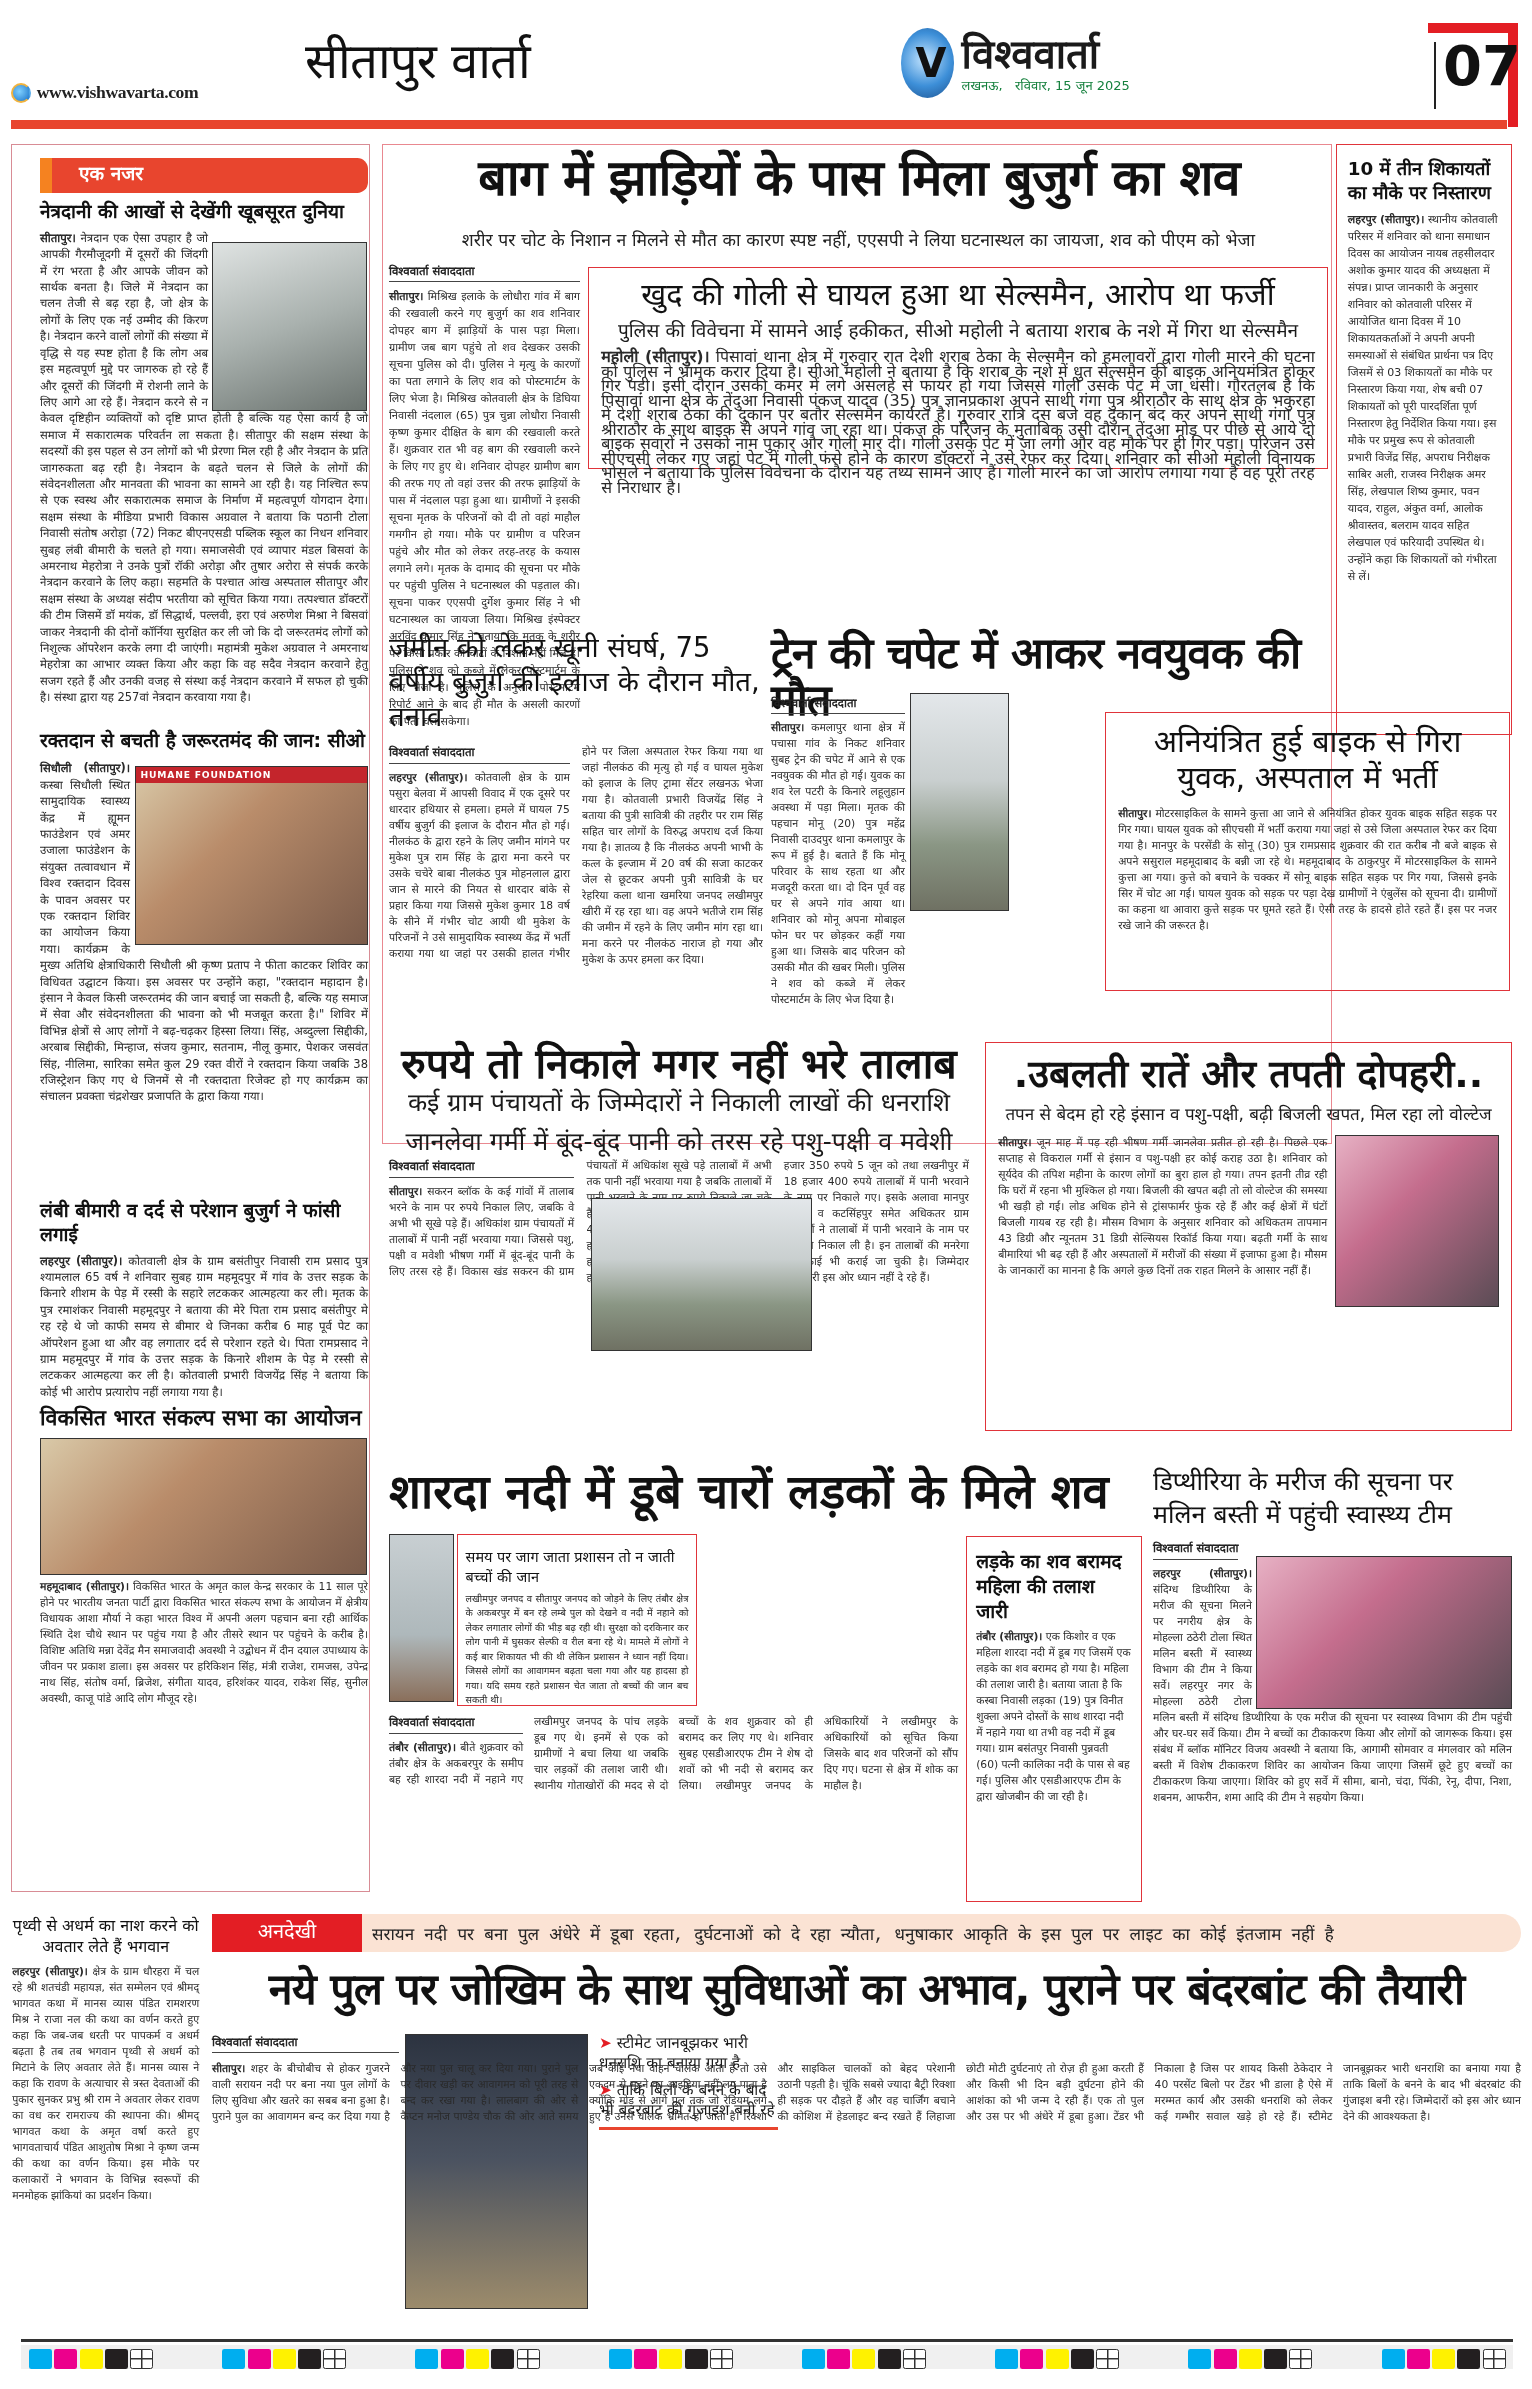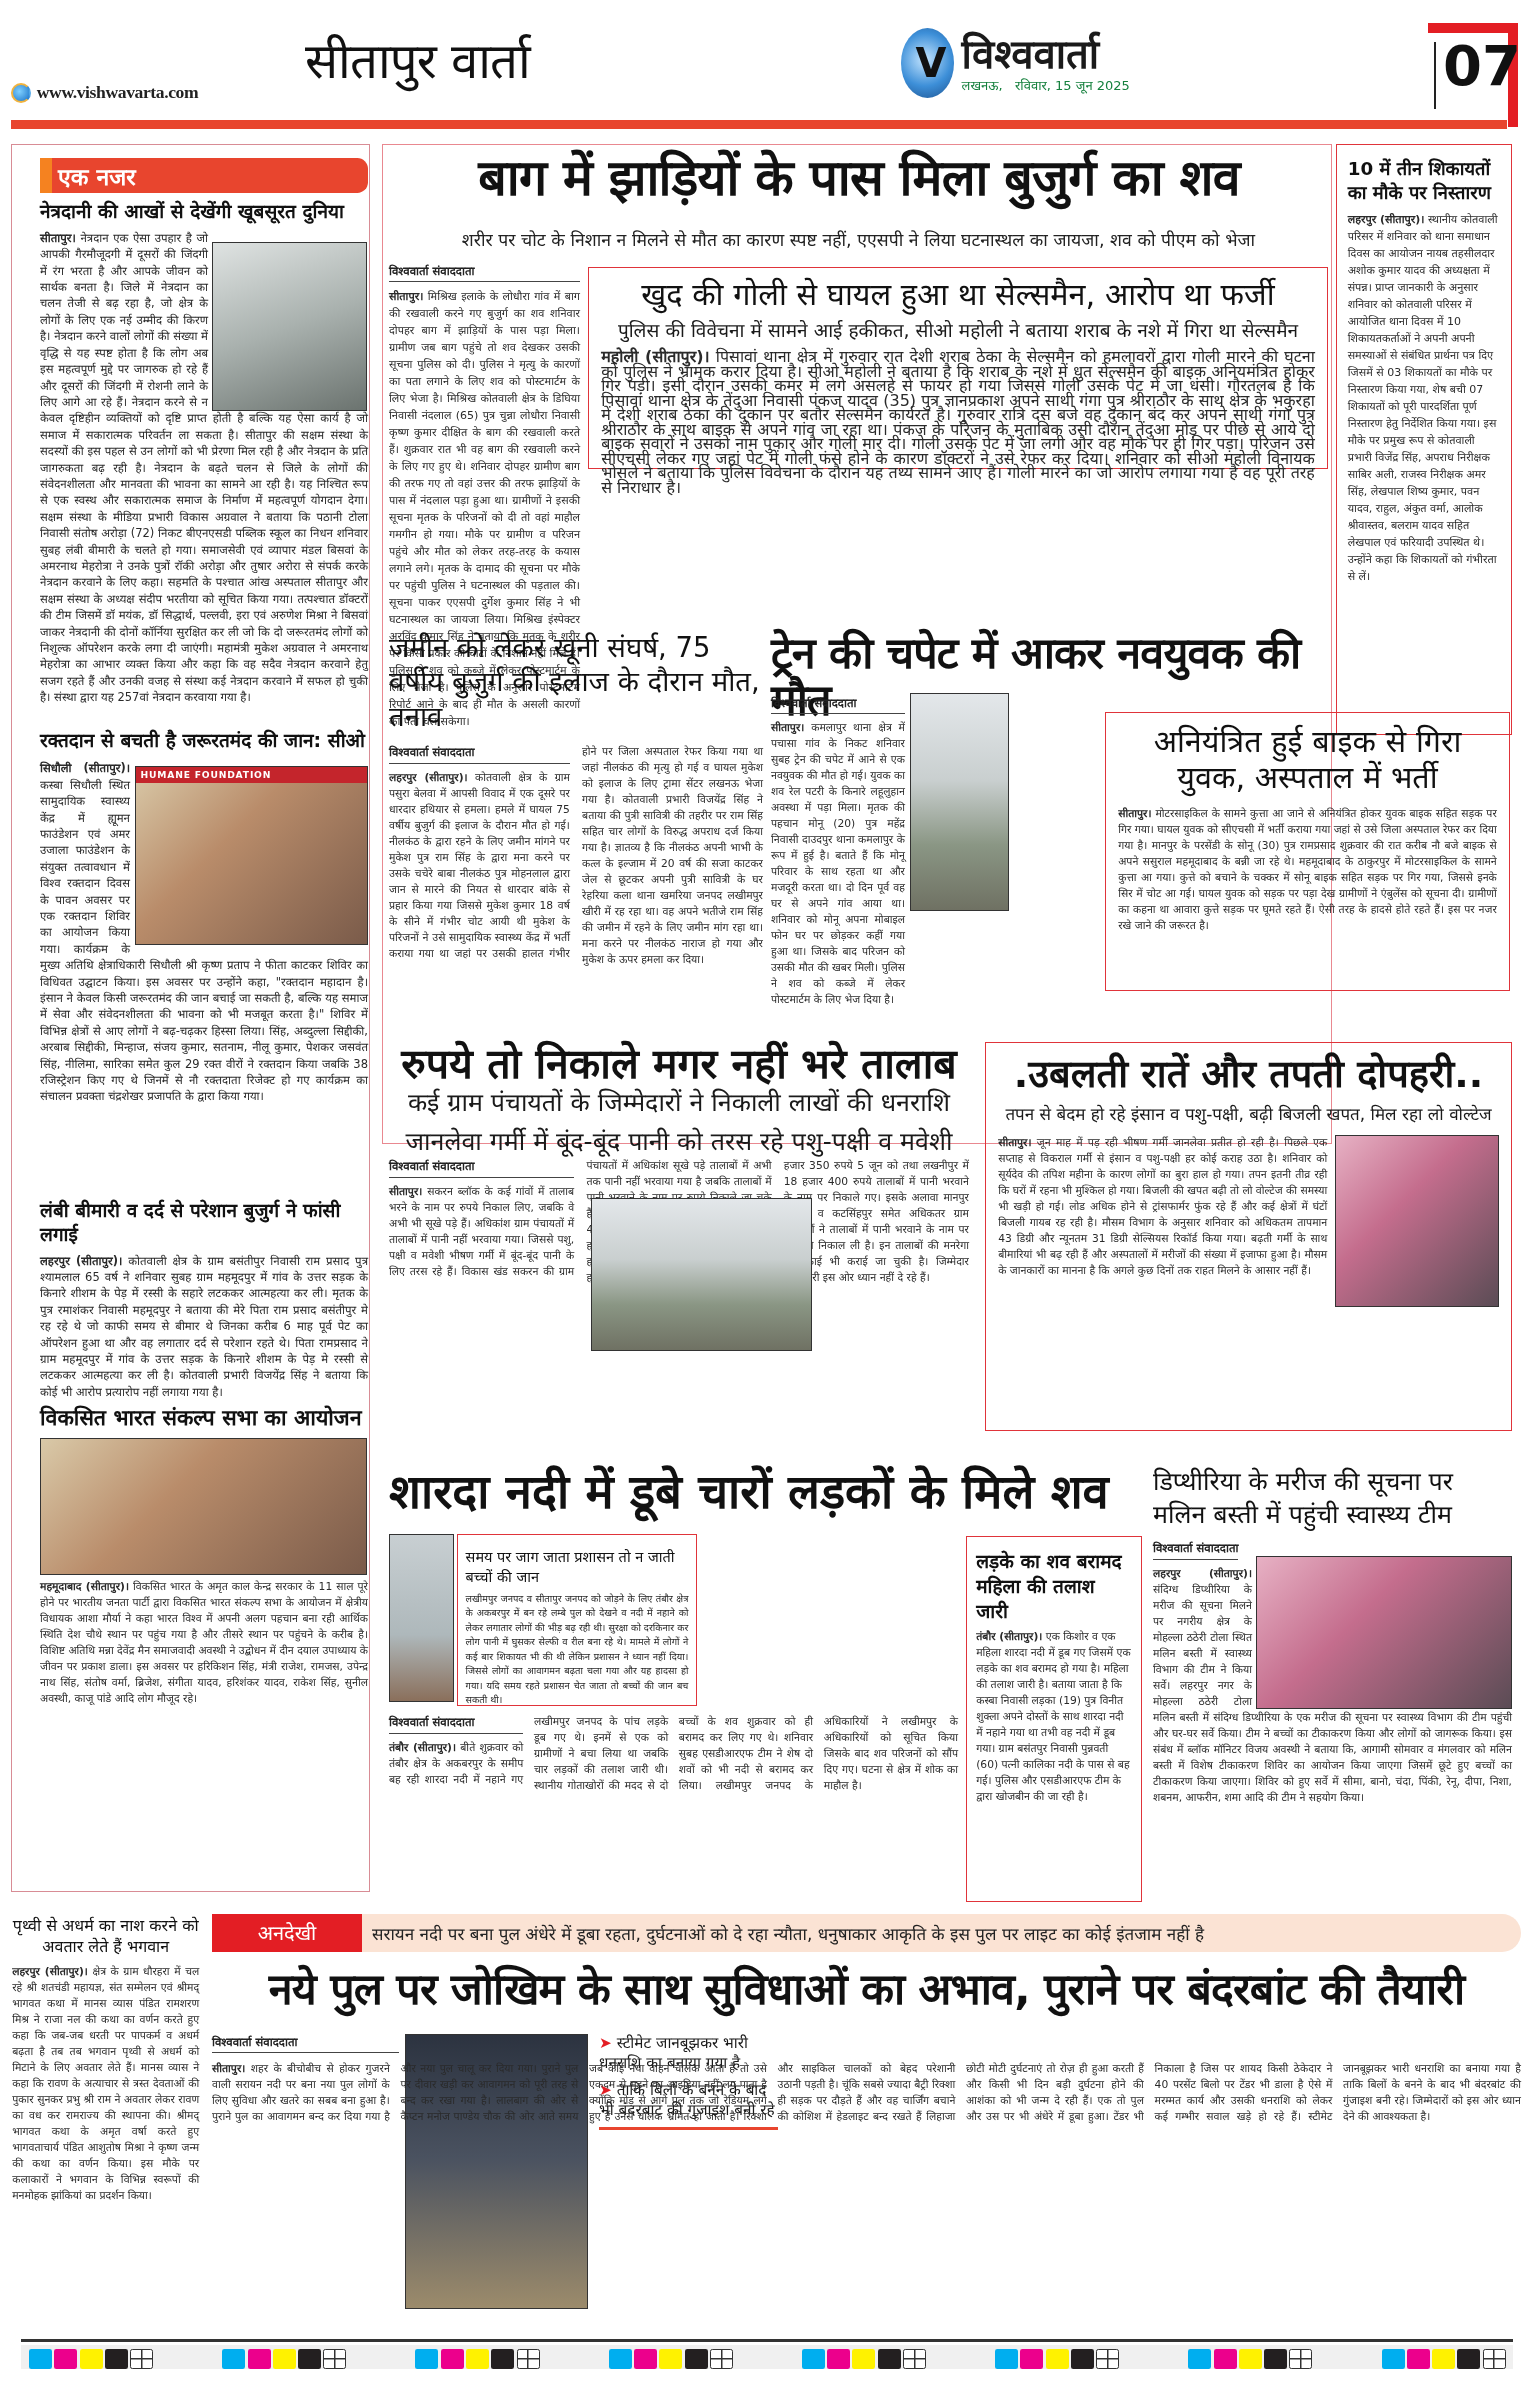--- a/index.html
+++ b/index.html
@@ -47,21 +47,21 @@
   </div>
   <div class="abs" style="left:1428px;top:23px;width:90px;height:104px;border-top:10.7px solid #e31e24;border-right:10.7px solid #e31e24;"></div>
   <div class="abs" style="left:1434px;top:42px;width:1.5px;height:67px;background:#222;"></div>
   <div class="abs" style="left:1443px;top:38px;font-size:56px;font-weight:bold;color:#111;line-height:1;">07</div>
   <div class="abs" style="left:10.7px;top:120px;width:1496px;height:9.2px;background:#e8452e;"></div>
 </div>
 
 <div class="abs redbox" style="left:10.7px;top:144px;width:359px;height:1748px;border-color:#d88c95;border-width:1.5px;"></div>
 
 <div class="abs" style="left:40px;top:158px;width:328px;height:35px;background:#e8452e;border-radius:0 10.7px 10.7px 0;border-left:12.2px solid #f58220;">
-  <span style="position:absolute;left:6px;top:1.5px;font-size:23px;font-weight:900;color:#fff;">एक नजर</span>
+  <span style="position:absolute;left:27px;top:1.5px;font-size:19px;font-weight:900;color:#fff;">एक नजर</span>
 </div>
 
 <div class="abs" style="left:40px;top:200px;width:328px;">
   <h2 class="hl-sm" style="font-size:19px;margin-bottom:6.1px;">नेत्रदानी की आखों से देखेंगी खूबसूरत दुनिया</h2>
   <div class="abs photo grey" style="left:172px;top:42px;width:155px;height:169px;"></div>
   <div class="body-text" style="font-size:11.5px;line-height:16.4px;">
     <div style="float:right;width:160px;height:173px;"></div>
     <span class="dateline">सीतापुर।</span>
     <span>नेत्रदान एक ऐसा उपहार है जो आपकी गैरमौजूदगी में दूसरों की जिंदगी में रंग भरता है और आपके जीवन को सार्थक बनता है। जिले में नेत्रदान का चलन तेजी से बढ़ रहा है, जो क्षेत्र के लोगों के लिए एक नई उम्मीद की किरण है। नेत्रदान करने वालों लोगों की संख्या में वृद्धि से यह स्पष्ट होता है कि लोग अब इस महत्वपूर्ण मुद्दे पर जागरुक हो रहे हैं और दूसरों की जिंदगी में रोशनी लाने के लिए आगे आ रहे हैं। नेत्रदान करने से न केवल दृष्टिहीन व्यक्तियों को दृष्टि प्राप्त होती है बल्कि यह ऐसा कार्य है जो समाज में सकारात्मक परिवर्तन ला सकता है। सीतापुर की सक्षम संस्था के सदस्यों की इस पहल से उन लोगों को भी प्रेरणा मिल रही है और नेत्रदान के प्रति जागरुकता बढ़ रही है। नेत्रदान के बढ़ते चलन से जिले के लोगों की संवेदनशीलता और मानवता की भावना का सामने आ रही है। यह निश्चित रूप से एक स्वस्थ और सकारात्मक समाज के निर्माण में महत्वपूर्ण योगदान देगा। सक्षम संस्था के मीडिया प्रभारी विकास अग्रवाल ने बताया कि पठानी टोला निवासी संतोष अरोड़ा (72) निकट बीएनएसडी पब्लिक स्कूल का निधन शनिवार सुबह लंबी बीमारी के चलते हो गया। समाजसेवी एवं व्यापार मंडल बिसवां के अमरनाथ मेहरोत्रा ने उनके पुत्रों रॉकी अरोड़ा और तुषार अरोरा से संपर्क करके नेत्रदान करवाने के लिए कहा। सहमति के पश्चात आंख अस्पताल सीतापुर और सक्षम संस्था के अध्यक्ष संदीप भरतीया को सूचित किया गया। तत्पश्चात डॉक्टरों की टीम जिसमें डॉ मयंक, डॉ सिद्धार्थ, पल्लवी, इरा एवं अरुणेश मिश्रा ने बिसवां जाकर नेत्रदानी की दोनों कॉर्निया सुरक्षित कर ली जो कि दो जरूरतमंद लोगों को निशुल्क ऑपरेशन करके लगा दी जाएंगी। महामंत्री मुकेश अग्रवाल ने अमरनाथ मेहरोत्रा का आभार व्यक्त किया और कहा कि वह सदैव नेत्रदान करवाने हेतु सजग रहते हैं और उनकी वजह से संस्था कई नेत्रदान करवाने में सफल हो चुकी है। संस्था द्वारा यह 257वां नेत्रदान करवाया गया है।</span>
   </div>
@@ -211,21 +211,21 @@
   <h2 style="font-size:25px;font-weight:400;line-height:1.3;margin-bottom:9.2px;">डिप्थीरिया के मरीज की सूचना पर मलिन बस्ती में पहुंची स्वास्थ्य टीम</h2>
   <div class="abs photo pink" style="left:103px;top:90px;width:256px;height:153px;"></div>
   <div class="small-text">
     <div style="float:right;width:260px;height:156px;"></div>
     <span class="byline" style="display:inline-block;">विश्ववार्ता संवाददाता</span>
     <span class="dateline">लहरपुर (सीतापुर)।</span>
     <span>संदिग्ध डिप्थीरिया के मरीज की सूचना मिलने पर नगरीय क्षेत्र के मोहल्ला ठठेरी टोला स्थित मलिन बस्ती में स्वास्थ्य विभाग की टीम ने किया सर्वे। लहरपुर नगर के मोहल्ला ठठेरी टोला मलिन बस्ती में संदिग्ध डिप्थीरिया के एक मरीज की सूचना पर स्वास्थ्य विभाग की टीम पहुंची और घर-घर सर्वे किया। टीम ने बच्चों का टीकाकरण किया और लोगों को जागरूक किया। इस संबंध में ब्लॉक मॉनिटर विजय अवस्थी ने बताया कि, आगामी सोमवार व मंगलवार को मलिन बस्ती में विशेष टीकाकरण शिविर का आयोजन किया जाएगा जिसमें छूटे हुए बच्चों का टीकाकरण किया जाएगा। शिविर को हुए सर्वे में सीमा, बानो, चंदा, पिंकी, रेनू, दीपा, निशा, शबनम, आफरीन, शमा आदि की टीम ने सहयोग किया।</span>
   </div>
 </div>
 
-<div class="abs" style="left:212px;top:1914px;width:1309px;height:38px;background:#fbe3d4;border-radius:0 19px 19px 0;">
+<div class="abs" style="left:212px;top:1914px;width:1309px;height:38px;background:#fbe3d4;border-radius:0 19px 19px 0;font-family:Liberation Mono, monospace;">
   <div style="position:absolute;left:0;top:0;width:150px;height:38px;background:#e31e24;text-align:center;">
     <span style="font-size:20px;color:#fff;line-height:38px;">अनदेखी</span>
   </div>
   <div style="position:absolute;left:160px;top:8.4px;font-size:17px;color:#222;white-space:nowrap;">सरायन नदी पर बना पुल अंधेरे में डूबा रहता, दुर्घटनाओं को दे रहा न्यौता, धनुषाकार आकृति के इस पुल पर लाइट का कोई इंतजाम नहीं है</div>
 </div>
 
 <h1 class="abs" style="left:212px;top:1966px;width:1309px;font-size:43px;font-weight:900;line-height:1.1;text-align:center;letter-spacing:-0.8px;">नये पुल पर जोखिम के साथ सुविधाओं का अभाव, पुराने पर बंदरबांट की तैयारी</h1>
 
 <div class="abs" style="left:212px;top:2034px;width:187px;">
   <span class="byline">विश्ववार्ता संवाददाता</span>

